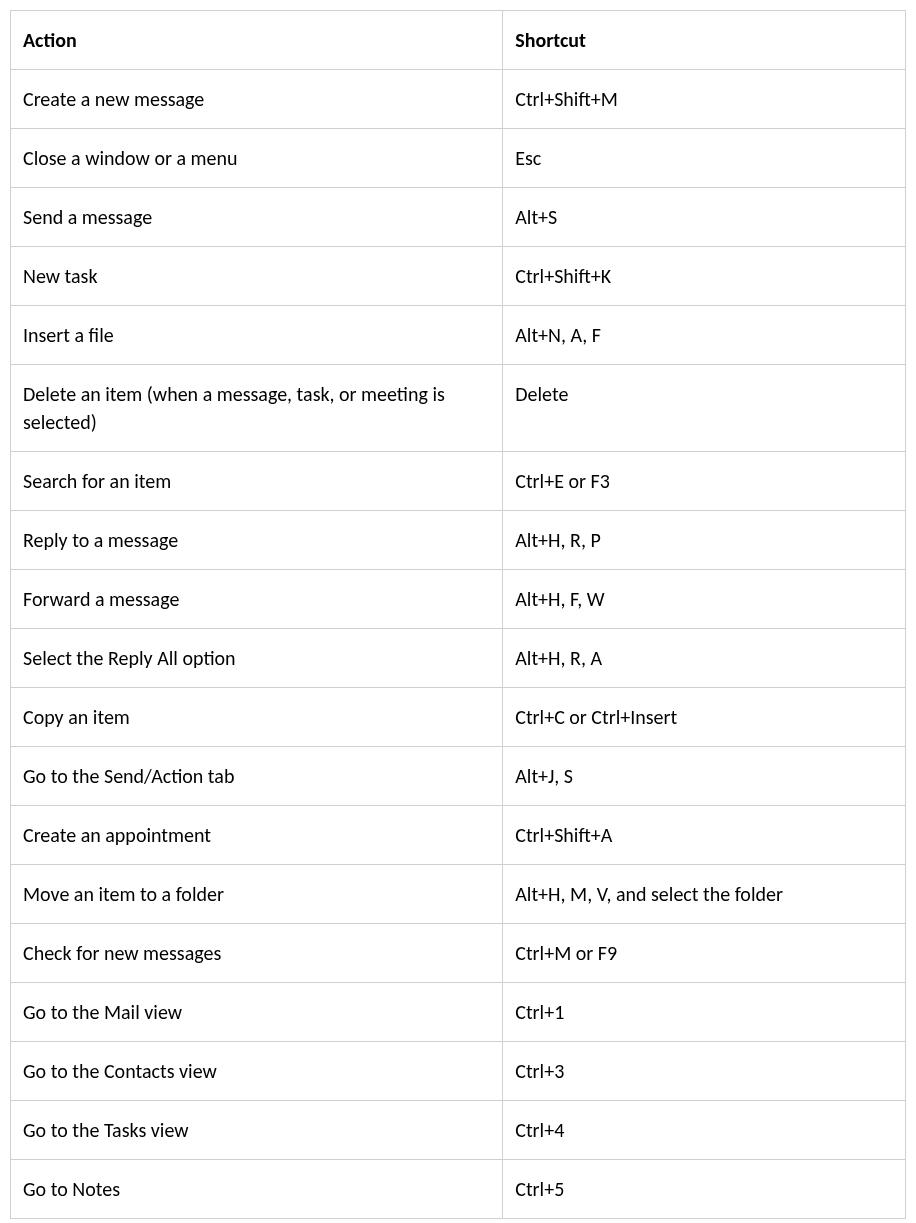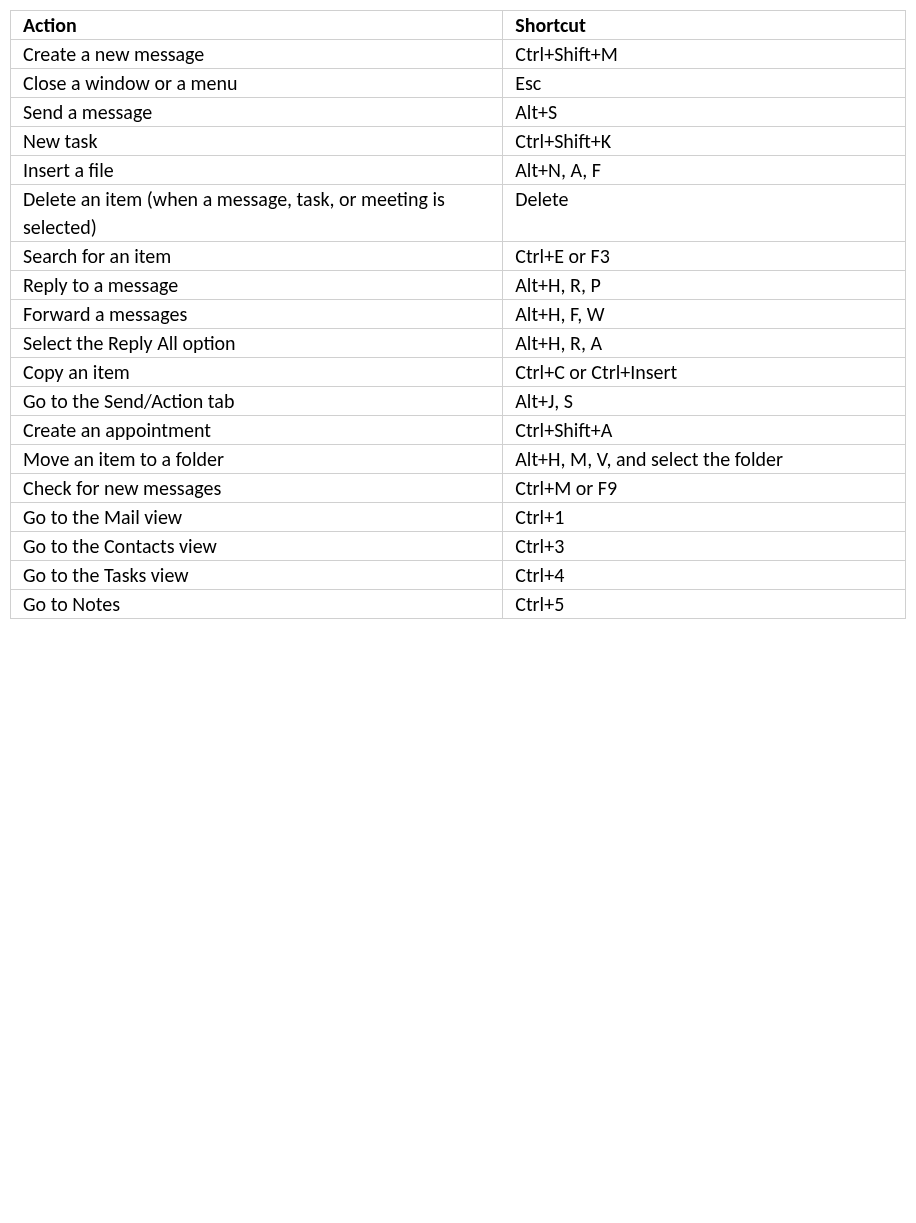--- a/index.html
+++ b/index.html
@@ -14,21 +14,21 @@
       background: #fff;
       width: 916px;
     }
     table {
       border-collapse: collapse;
       width: 100%;
       table-layout: fixed;
     }
     th, td {
       border: 1px solid #d0d0d0;
-      padding: 0 12px;
+      padding: 15px 12px;
       text-align: left;
       vertical-align: top;
       line-height: 1.4;
     }
     th {
       font-weight: 700;
       background: #fff;
     }
     col.col-action {
       width: 55%;
@@ -78,21 +78,21 @@
     </tr>
     <tr>
       <td>Search for an item</td>
       <td>Ctrl+E or F3</td>
     </tr>
     <tr>
       <td>Reply to a message</td>
       <td>Alt+H, R, P</td>
     </tr>
     <tr>
-      <td>Forward a messages</td>
+      <td>Forward a message</td>
       <td>Alt+H, F, W</td>
     </tr>
     <tr>
       <td>Select the Reply All option</td>
       <td>Alt+H, R, A</td>
     </tr>
     <tr>
       <td>Copy an item</td>
       <td>Ctrl+C or Ctrl+Insert</td>
     </tr>

